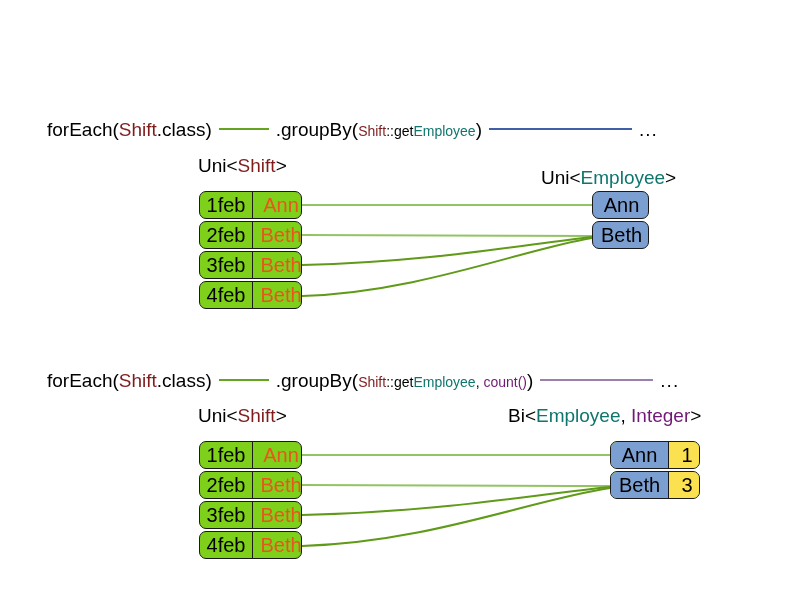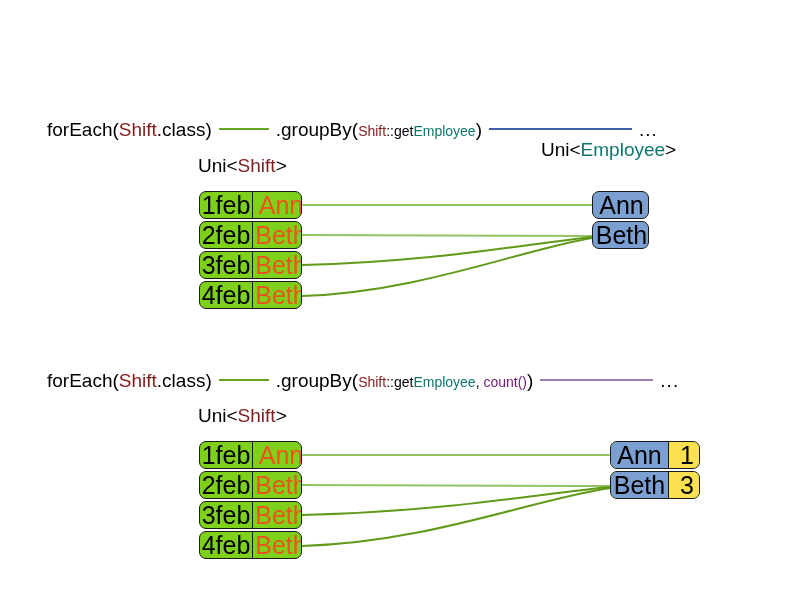--- a/index.html
+++ b/index.html
@@ -73,21 +73,21 @@
     border:1.6px solid #1a1a1a;
     border-radius:7px;
     overflow:hidden;
     background:#7fd01b;
   }
   .cell{
     box-sizing:border-box;
     display:flex;
     align-items:center;
     justify-content:center;
-    font-size:25px;
+    font-size:20px;
     line-height:20px;
     padding:0 18px;
     height:100%;
   }
   .cell.sep{border-left:1.6px solid #1a1a1a;}
 
   .shift-box{background:#7fd01b;}
   .shift-box .c-date{color:#000;width:52px;}
   .shift-box .c-name{color:#e8561b;width:57px;}
 
@@ -116,21 +116,21 @@
     <path d="M302,546 C430,542 530,500 610,488" stroke="#5f9a18" stroke-width="2" fill="none"></path>
   </svg>
 
   <div class="codeline" style="left:47px;top:118px;">
     <span>forEach(</span><span class="green">Shift</span><span>.class)</span><span class="conn" style="width:50px;"></span><span>.groupBy(</span><span class="sm green">Shift</span><span class="sm">::get</span><span class="sm blue">Employee</span><span>)</span><span class="conn blueline" style="width:143px;"></span><span class="dots">...</span>
   </div>
 
   <div class="typelabel" style="left:198px;top:154px;">
     <span>Uni&lt;</span><span class="green">Shift</span><span>&gt;</span>
   </div>
-  <div class="typelabel" style="left:541px;top:138px;">
+  <div class="typelabel" style="left:541px;top:166px;">
     <span>Uni&lt;</span><span class="blue">Employee</span><span>&gt;</span>
   </div>
 
   <div class="box shift-box" style="left:199px;top:191px;width:103px;height:28px;">
     <div class="cell c-date">1feb</div>
     <div class="cell c-name sep">Ann</div>
   </div>
   <div class="box shift-box" style="left:199px;top:221px;width:103px;height:28px;">
     <div class="cell c-date">2feb</div>
     <div class="cell c-name sep">Beth</div>
@@ -151,20 +151,23 @@
     <div class="cell c-emp">Beth</div>
   </div>
 
   <div class="codeline" style="left:47px;top:369px;">
     <span>forEach(</span><span class="green">Shift</span><span>.class)</span><span class="conn" style="width:50px;"></span><span>.groupBy(</span><span class="sm green">Shift</span><span class="sm">::get</span><span class="sm blue">Employee</span><span class="sm">, </span><span class="sm gold">count()</span><span>)</span><span class="conn purpleline" style="width:113px;"></span><span class="dots">...</span>
   </div>
 
   <div class="typelabel" style="left:198px;top:404px;">
     <span>Uni&lt;</span><span class="green">Shift</span><span>&gt;</span>
   </div>
+  <div class="typelabel" style="left:508px;top:404px;">
+    <span>Bi&lt;</span><span class="blue">Employee</span><span>, </span><span class="gold">Integer</span><span>&gt;</span>
+  </div>
 
   <div class="box shift-box" style="left:199px;top:441px;width:103px;height:28px;">
     <div class="cell c-date">1feb</div>
     <div class="cell c-name sep">Ann</div>
   </div>
   <div class="box shift-box" style="left:199px;top:471px;width:103px;height:28px;">
     <div class="cell c-date">2feb</div>
     <div class="cell c-name sep">Beth</div>
   </div>
   <div class="box shift-box" style="left:199px;top:501px;width:103px;height:28px;">

